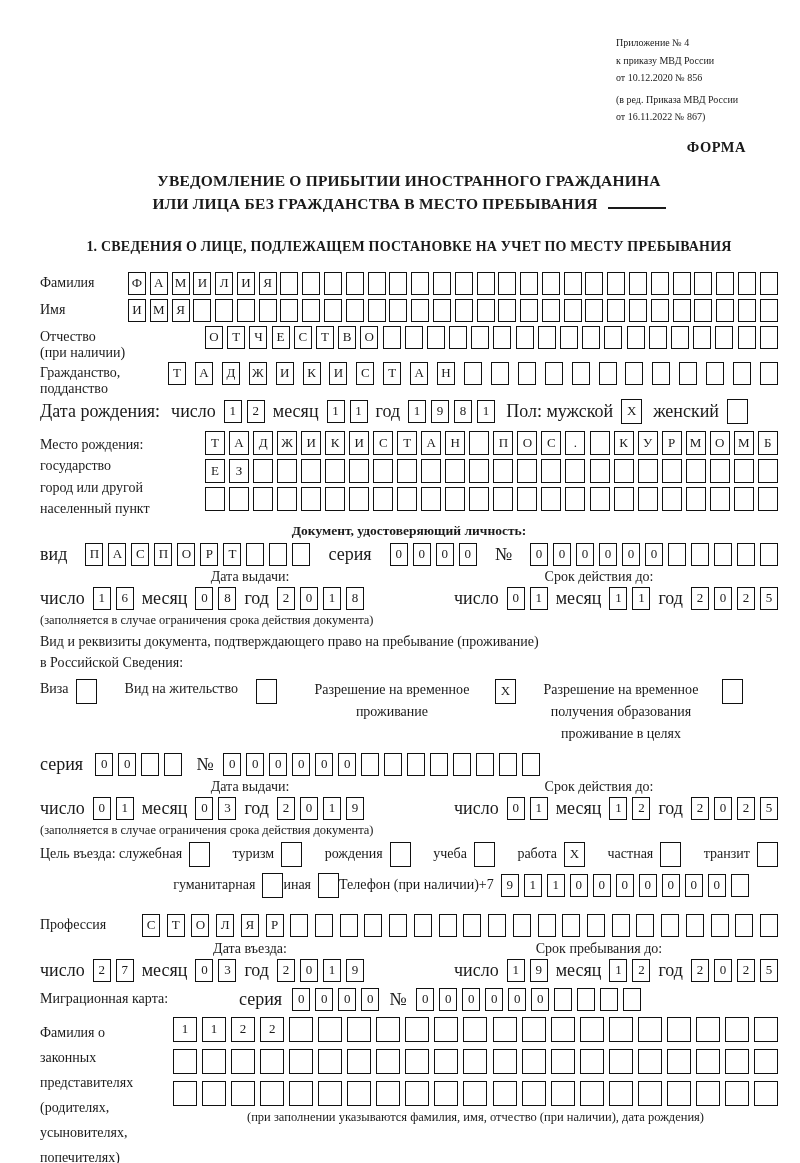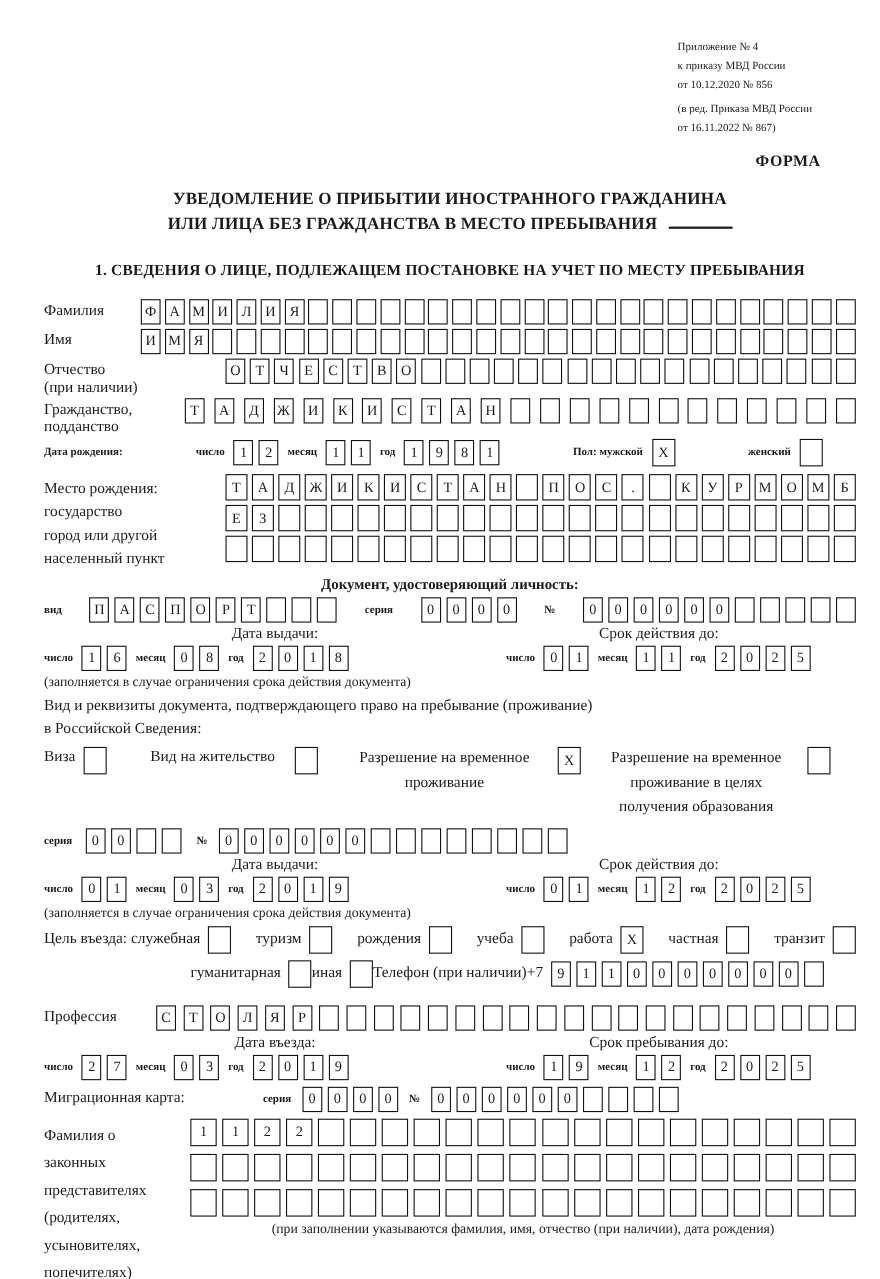--- a/index.html
+++ b/index.html
@@ -35,21 +35,21 @@
     border:1.6px solid #111; display:flex; align-items:center; justify-content:center;
     font-size:13px; font-family:"Liberation Serif","DejaVu Serif",serif;
   }
   .big .cell { width:24px; height:25px; }
   .mid .cell { width:20px; height:24px; }
   .cbx .cell { width:21px; height:25px; }
   .stack > .cells { margin-bottom:4px; }
 
   
   .dgroup { display:inline-flex; align-items:center; gap:8px; }
-  .dlbl { font-size:10px;font-weight:bold; }
+  .dlbl { font-size:18px; }
   .dlabels { display:flex; margin-top:3px; margin-bottom:2px; }
   .dl-left { width:420px; text-align:center; }
   .dl-right { flex:1; text-align:center; padding-right:40px; }
   .drow { display:flex; align-items:center; }
   .dr-left { width:420px; display:flex; }
   .dr-right { flex:1; display:flex; }
 
   .note-r { text-align:left; padding-right:10px; font-size:12.5px; margin-top:3px; margin-bottom:3px; }
   .plain { font-size:14px; line-height:21px; }
   .center-b { text-align:center; font-weight:bold; font-size:13.5px; margin:3px 0 4px 0; }
@@ -443,40 +443,40 @@
   <div class="plain">Вид и реквизиты документа, подтверждающего право на пребывание (проживание)</div>
   <div class="plain">в Российской Сведения:</div>
 
   <div class="cb-band">
     <div class="cb-pair" style="gap:7px">
       <span class="mt2">Виза</span>
       <span class="cells cbx">
           <span class="cell"></span>
         </span>
     </div>
-    <div class="cb-pair" style="margin-left:40px; gap:18px">
+    <div class="cb-pair" style="margin-left:28px; gap:18px">
       <span class="mt2">Вид на жительство</span>
       <span class="cells cbx">
           <span class="cell"></span>
         </span>
     </div>
     <div class="cb-pair" style="margin-left:26px; gap:14px">
       <span class="cb-text2" style="width:178px">
         <div>Разрешение на временное</div>
         <div>проживание</div>
       </span>
       <span class="cells cbx">
           <span class="cell">X</span>
         </span>
     </div>
     <div class="cb-pair" style="margin-left:16px; gap:12px">
       <span class="cb-text2" style="width:178px">
         <div>Разрешение на временное</div>
+        <div>получения образования</div>
         <div>проживание в целях</div>
-        <div>получения образования</div>
       </span>
       <span class="cells cbx">
           <span class="cell"></span>
         </span>
     </div>
   </div>
 
   <div class="rowc" style="margin-bottom:2px">
     <span class="dlbl">серия</span>
     <span class="cells fixed" style="margin-left:12px">

